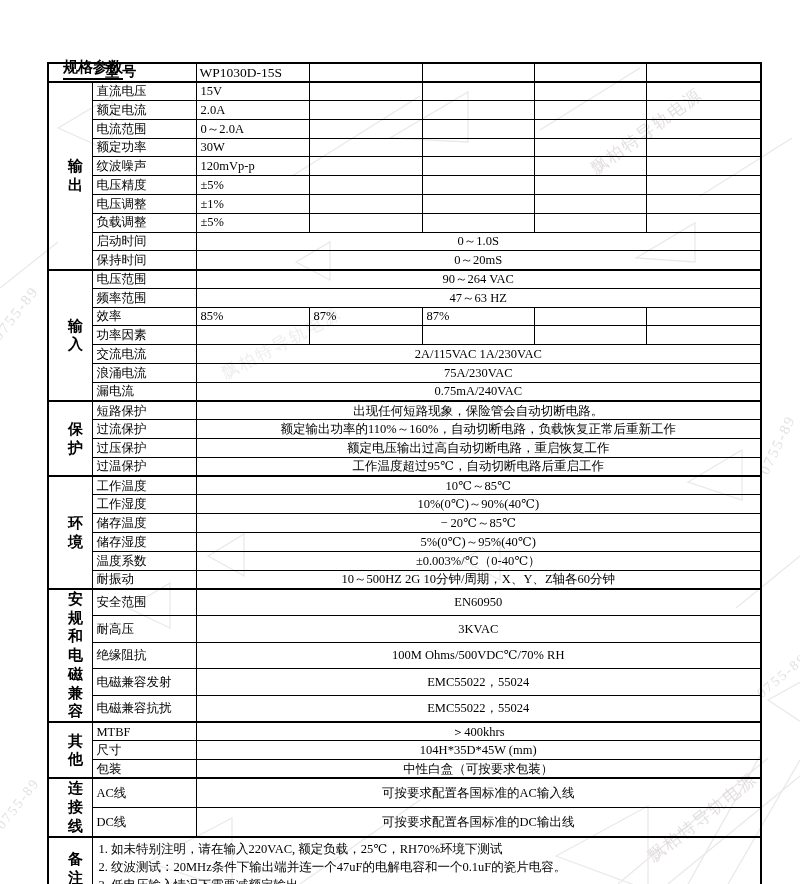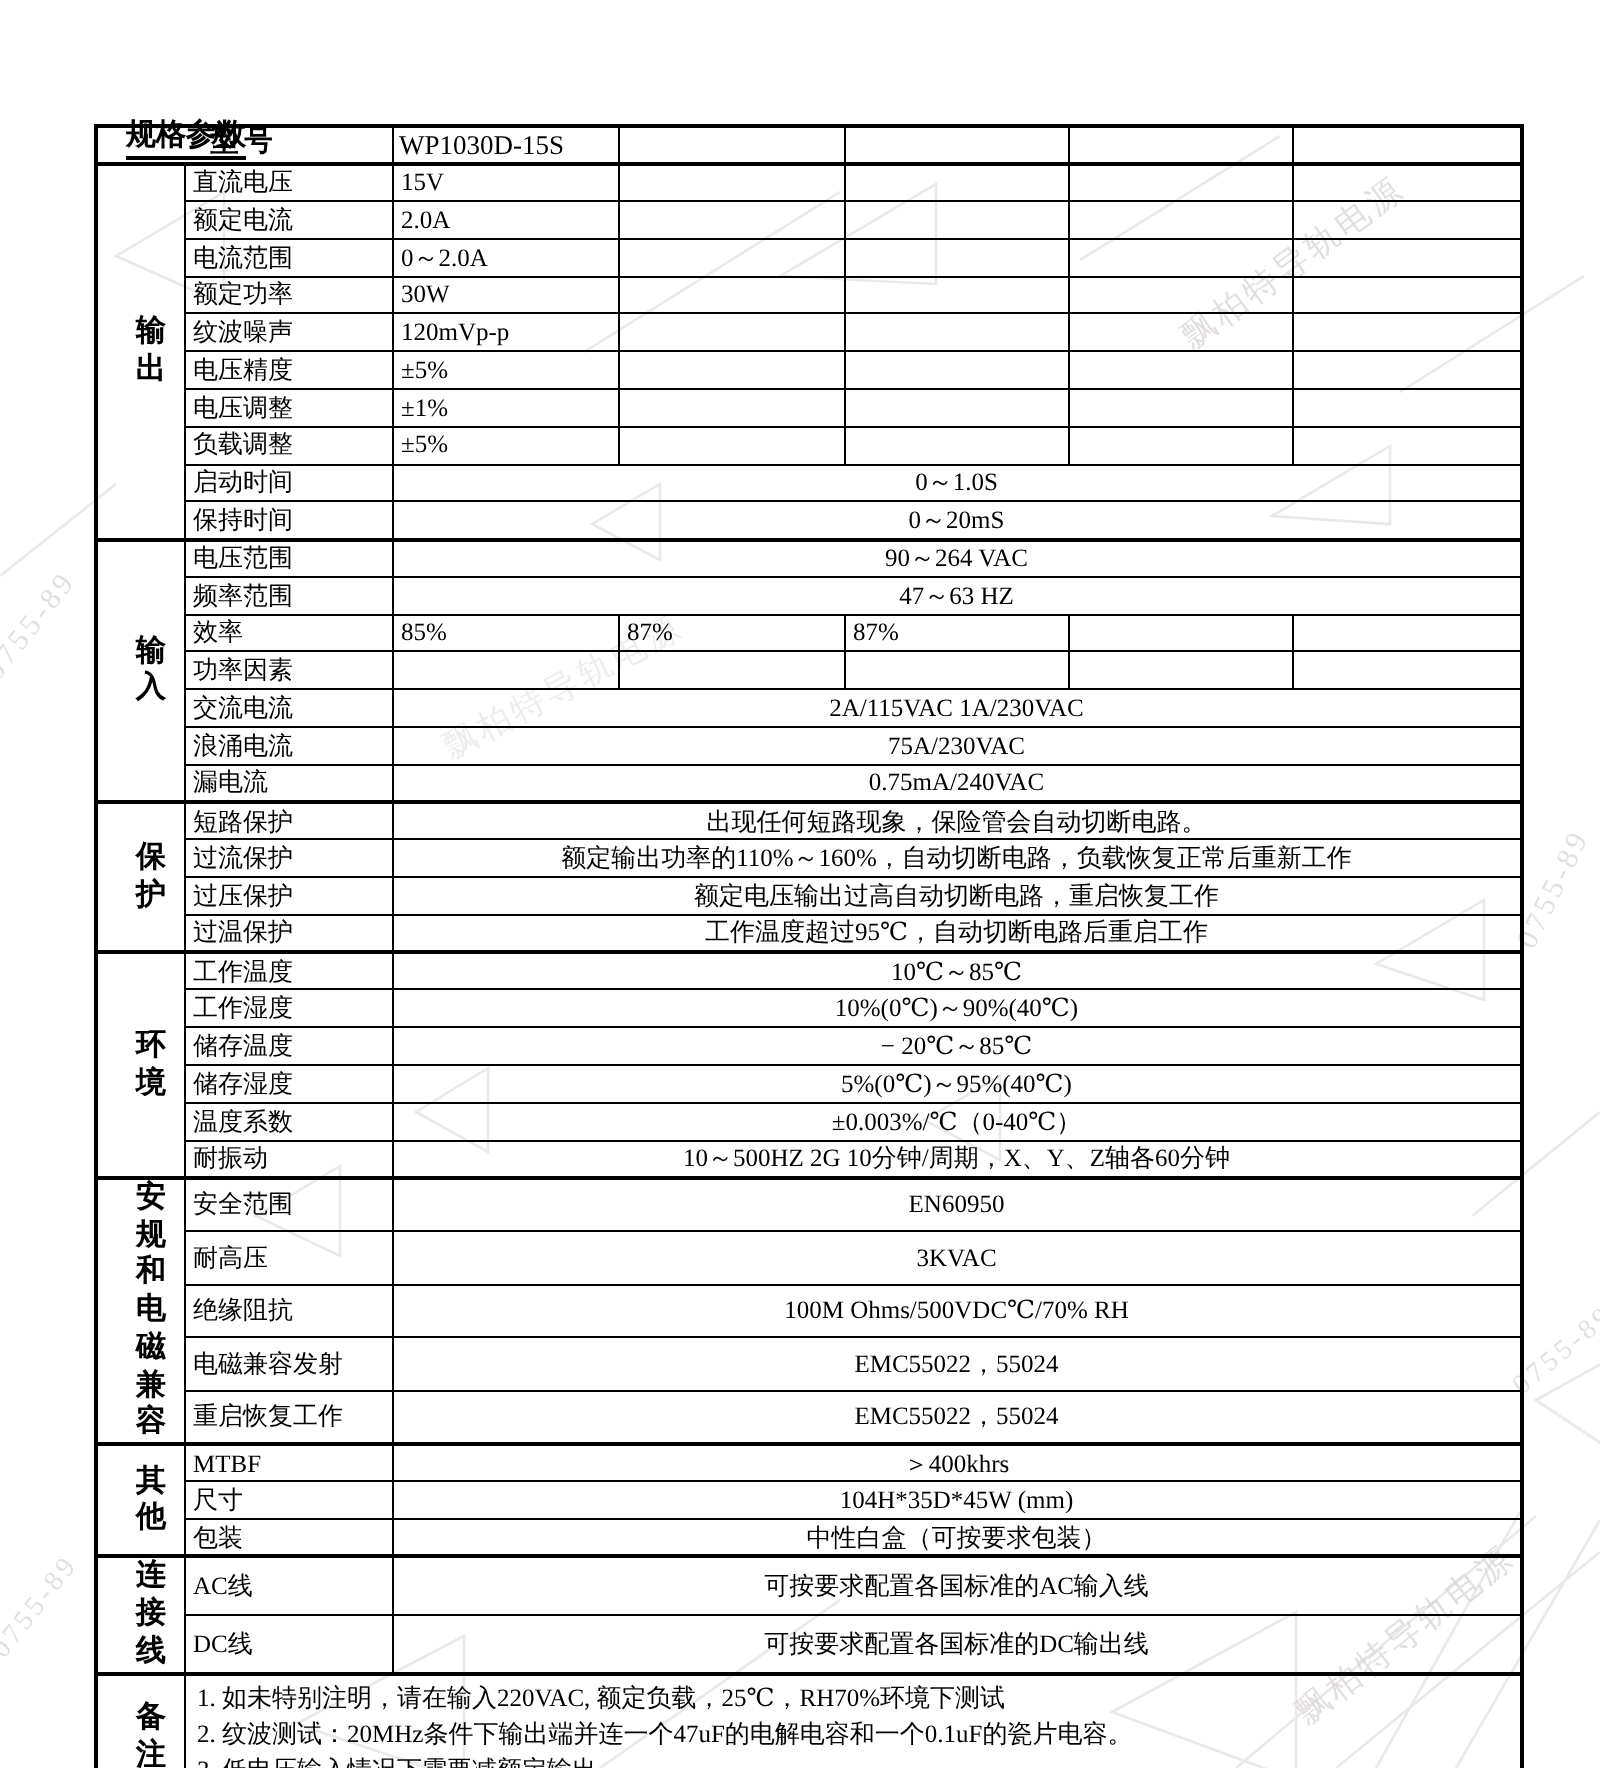--- a/index.html
+++ b/index.html
@@ -298,21 +298,21 @@
         </tr>
         <tr>
           <td class="pname">绝缘阻抗</td>
           <td class="vspan" colspan="5">100M Ohms/500VDC℃/70% RH</td>
         </tr>
         <tr>
           <td class="pname">电磁兼容发射</td>
           <td class="vspan" colspan="5">EMC55022，55024</td>
         </tr>
         <tr>
-          <td class="pname">重启恢复工作</td>
+          <td class="pname">电磁兼容抗扰</td>
           <td class="vspan" colspan="5">EMC55022，55024</td>
         </tr>
         <tr class="sec-start">
           <td class="cat" rowspan="3">其他</td>
           <td class="pname">MTBF</td>
           <td class="vspan" colspan="5">＞400khrs</td>
         </tr>
         <tr>
           <td class="pname">尺寸</td>
           <td class="vspan" colspan="5">104H*35D*45W (mm)</td>

